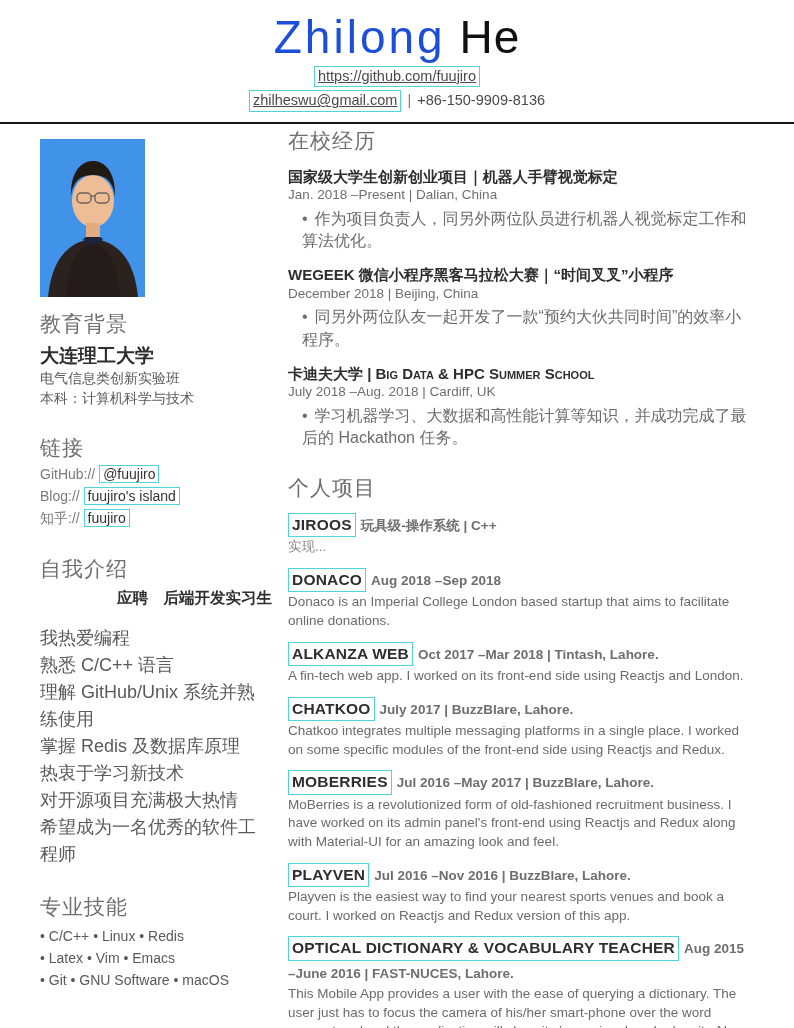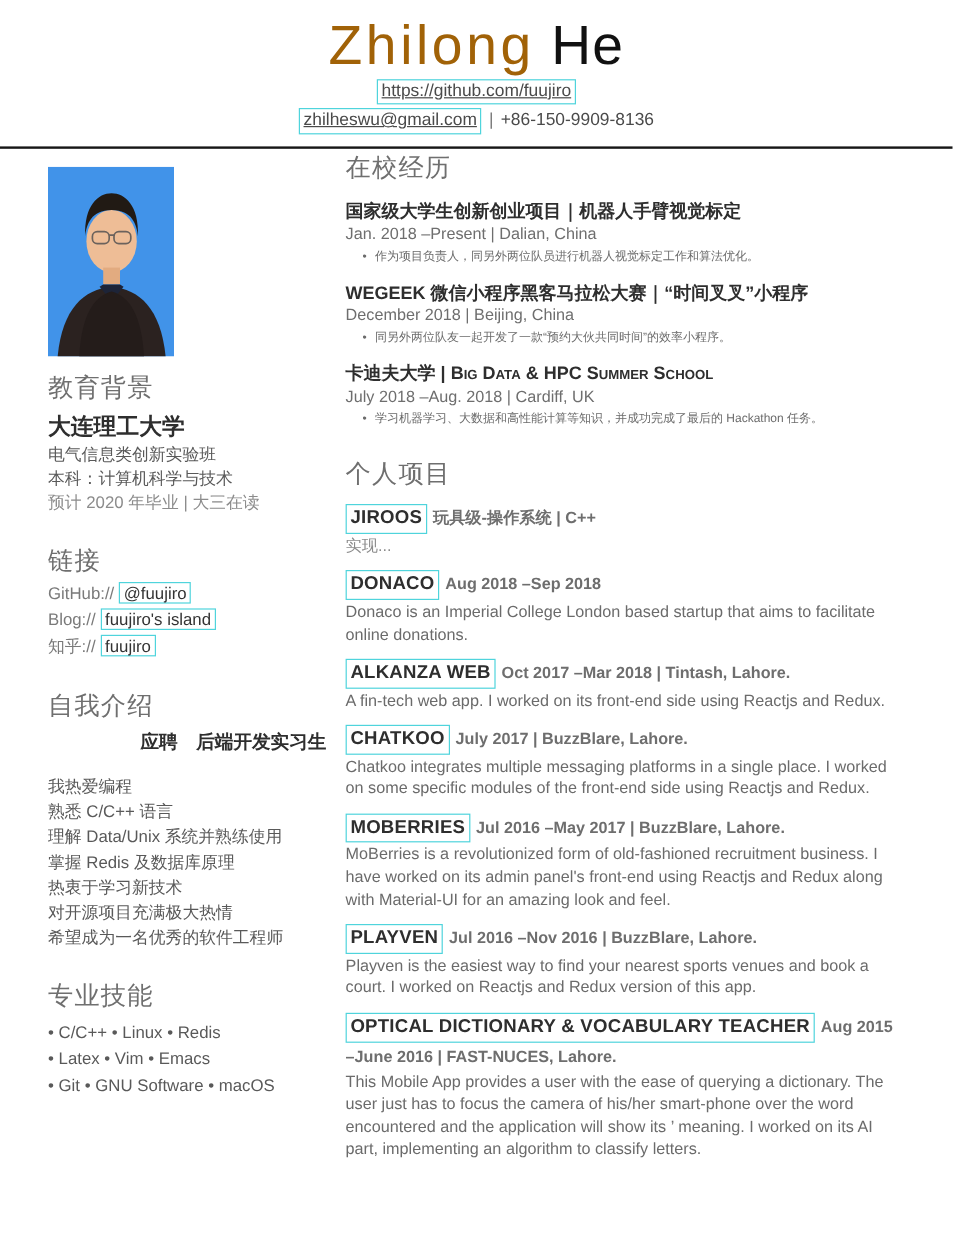--- a/index.html
+++ b/index.html
@@ -5,21 +5,21 @@
   * { margin:0; padding:0; box-sizing:border-box; }
   html,body { background:#fff; }
   .page {
     width:794px; height:1028px; margin:0 auto; background:#fff;
     font-family:"Liberation Sans","DejaVu Sans",sans-serif;
     color:#595959; overflow:hidden; position:relative;
   }
   
   .header { text-align:center; padding-top:12px; }
   .name { font-size:46px; line-height:1.1; letter-spacing:1px; }
-  .name .first { font-weight:200; color:#a16207; letter-spacing:3px; }
+  .name .first { font-weight:200; color:#1d4ed8; letter-spacing:3px; }
   .name .last  { font-weight:500; color:#111; }
   .contact-line { font-size:14.5px; color:#4a4a4a; margin-top:3px; line-height:1.35; }
   .boxed { border:1.5px solid #4fd4dc; padding:0 3px; display:inline-block; }
   a.linklike { color:#4a4a4a; text-decoration:underline; cursor:pointer; }
   .phone { color:#4a4a4a; }
   .sep { color:#7a7a7a; margin:0 2px; }
   .divider { height:2px; background:#161616; margin-top:10px; width:100%; }
 
   
   .content { display:flex; padding:0 40px 0 40px; }
@@ -35,34 +35,34 @@
   .edu-line { font-size:14px; color:#595959; line-height:1.42; }
   .edu-line.light { color:#8c8c8c; }
 
   .links-h { margin-top:26px; }
   .link-row { font-size:14px; margin-top:4px; color:#7a7a7a; }
   .link-row .prefix { color:#7a7a7a; }
   .link-row .boxed { color:#333; font-weight:500; }
 
   .about-h { margin-top:28px; }
   .objective { font-size:15.5px; font-weight:700; color:#2e2e2e; margin-top:6px;text-align:right; }
-  .about-lines { margin-top:16px; font-size:14px; line-height:1.5; color:#595959; }
+  .about-lines { margin-top:16px; font-size:18px; line-height:1.5; color:#595959; }
 
   .skills-h { margin-top:26px; }
   .skill-list { margin-top:6px; list-style:none; }
   .skill-list li { font-size:14px; line-height:1.55; color:#595959; }
   .skill-list li::before { content:"• "; }
 
   
   .xp-h { margin-top:4px; }
   .xp-entry { margin-top:13px; }
   .xp-title { font-size:15px; font-weight:700; color:#2e2e2e; font-variant:small-caps; line-height:1.3; }
   .xp-meta { font-size:13.5px; color:#6e6e6e; line-height:1.35; }
   .xp-bullets { list-style:none; margin-top:3px; padding-left:14px; }
-  .xp-bullets li { font-size:10px; color:#6b6b6b; line-height:1.4; }
+  .xp-bullets li { font-size:16px; color:#6b6b6b; line-height:1.4; }
   .xp-bullets li::before { content:"•"; margin-right:7px; }
 
   .proj-h { margin-top:26px; }
   .proj-entry { margin-top:11px; }
   .proj-head { line-height:1.45; }
   .proj-name { font-size:15.5px; font-weight:700; color:#2e2e2e; letter-spacing:.2px; }
   .proj-meta { font-size:13.5px; color:#6e6e6e; margin-left:5px;font-weight:bold; }
   .proj-desc { font-size:13.5px; color:#6b6b6b; line-height:1.38; margin-top:1px; }
   .proj-desc.light { color:#8c8c8c; }
 </style>
@@ -99,42 +99,41 @@
         <rect x="46" y="84" width="14" height="14" fill="#e2ab80"></rect>
         <path d="M8,158 C12,118 30,102 53,100 C76,102 94,118 98,158 Z" fill="#2b2220"></path>
         <path d="M43,100 L53,112 L63,100 L60,98 L46,98 Z" fill="#1d2438"></path>
         <path d="M26,158 C28,124 38,108 53,104 C68,108 78,124 80,158 Z" fill="#241c1a"></path>
       </svg>
 
       <h2 class="sec-h edu-h">教育背景</h2>
       <div class="edu-school">大连理工大学</div>
       <div class="edu-line">电气信息类创新实验班</div>
       <div class="edu-line">本科：计算机科学与技术</div>
-      <div class="edu-line light">预计 2020 年毕业 | 大三在读</div>
 
       <h2 class="sec-h links-h">链接</h2>
       <div class="link-row">
         <span class="prefix">GitHub://</span>
         <span class="boxed">@fuujiro</span>
       </div>
       <div class="link-row">
         <span class="prefix">Blog://</span>
         <span class="boxed">fuujiro's island</span>
       </div>
       <div class="link-row">
         <span class="prefix">知乎://</span>
         <span class="boxed">fuujiro</span>
       </div>
 
       <h2 class="sec-h about-h">自我介绍</h2>
       <div class="objective">应聘　后端开发实习生</div>
       <div class="about-lines">
         <div>我热爱编程</div>
         <div>熟悉 C/C++ 语言</div>
-        <div>理解 Data/Unix 系统并熟练使用</div>
+        <div>理解 GitHub/Unix 系统并熟练使用</div>
         <div>掌握 Redis 及数据库原理</div>
         <div>热衷于学习新技术</div>
         <div>对开源项目充满极大热情</div>
         <div>希望成为一名优秀的软件工程师</div>
       </div>
 
       <h2 class="sec-h skills-h">专业技能</h2>
       <ul class="skill-list">
         <li>C/C++ • Linux • Redis</li>
         <li>Latex • Vim • Emacs</li>
@@ -177,21 +176,21 @@
         <p class="proj-desc light">实现...</p>
       </div>
 
       <div class="proj-entry">
         <p class="proj-head"><span class="boxed proj-name">DONACO</span><span class="proj-meta">Aug 2018 –Sep 2018</span></p>
         <p class="proj-desc">Donaco is an Imperial College London based startup that aims to facilitate online donations.</p>
       </div>
 
       <div class="proj-entry">
         <p class="proj-head"><span class="boxed proj-name">ALKANZA WEB</span><span class="proj-meta">Oct 2017 –Mar 2018 | Tintash, Lahore.</span></p>
-        <p class="proj-desc">A fin-tech web app. I worked on its front-end side using Reactjs and Redux.</p>
+        <p class="proj-desc">A fin-tech web app. I worked on its front-end side using Reactjs and London.</p>
       </div>
 
       <div class="proj-entry">
         <p class="proj-head"><span class="boxed proj-name">CHATKOO</span><span class="proj-meta">July 2017 | BuzzBlare, Lahore.</span></p>
         <p class="proj-desc">Chatkoo integrates multiple messaging platforms in a single place. I worked on some specific modules of the front-end side using Reactjs and Redux.</p>
       </div>
 
       <div class="proj-entry">
         <p class="proj-head"><span class="boxed proj-name">MOBERRIES</span><span class="proj-meta">Jul 2016 –May 2017 | BuzzBlare, Lahore.</span></p>
         <p class="proj-desc">MoBerries is a revolutionized form of old-fashioned recruitment business. I have worked on its admin panel's front-end using Reactjs and Redux along with Material-UI for an amazing look and feel.</p>

